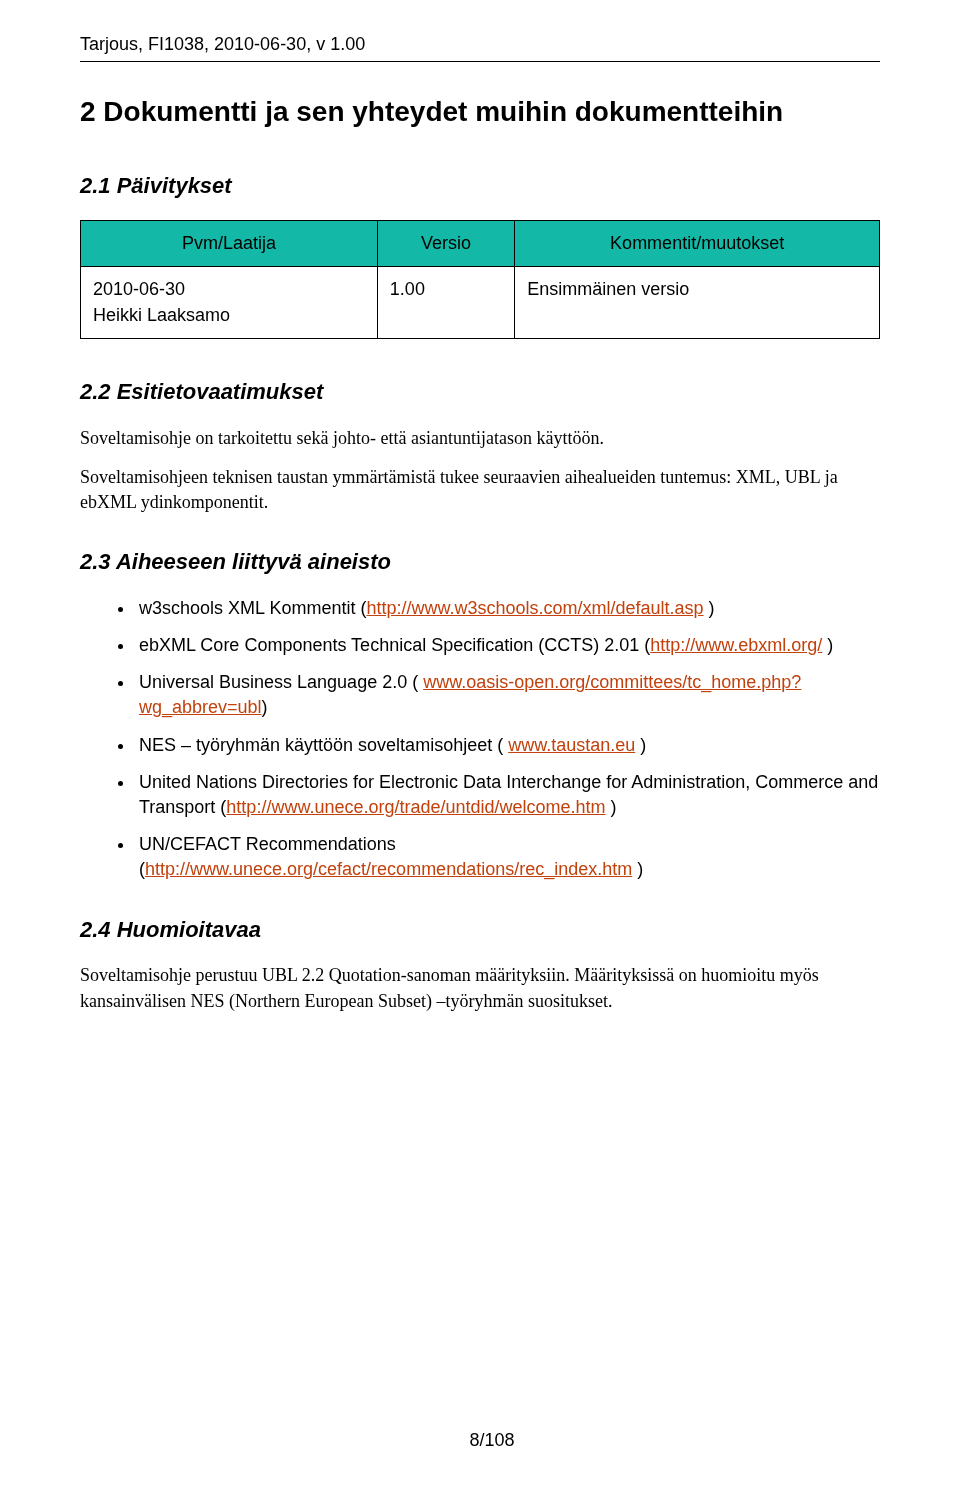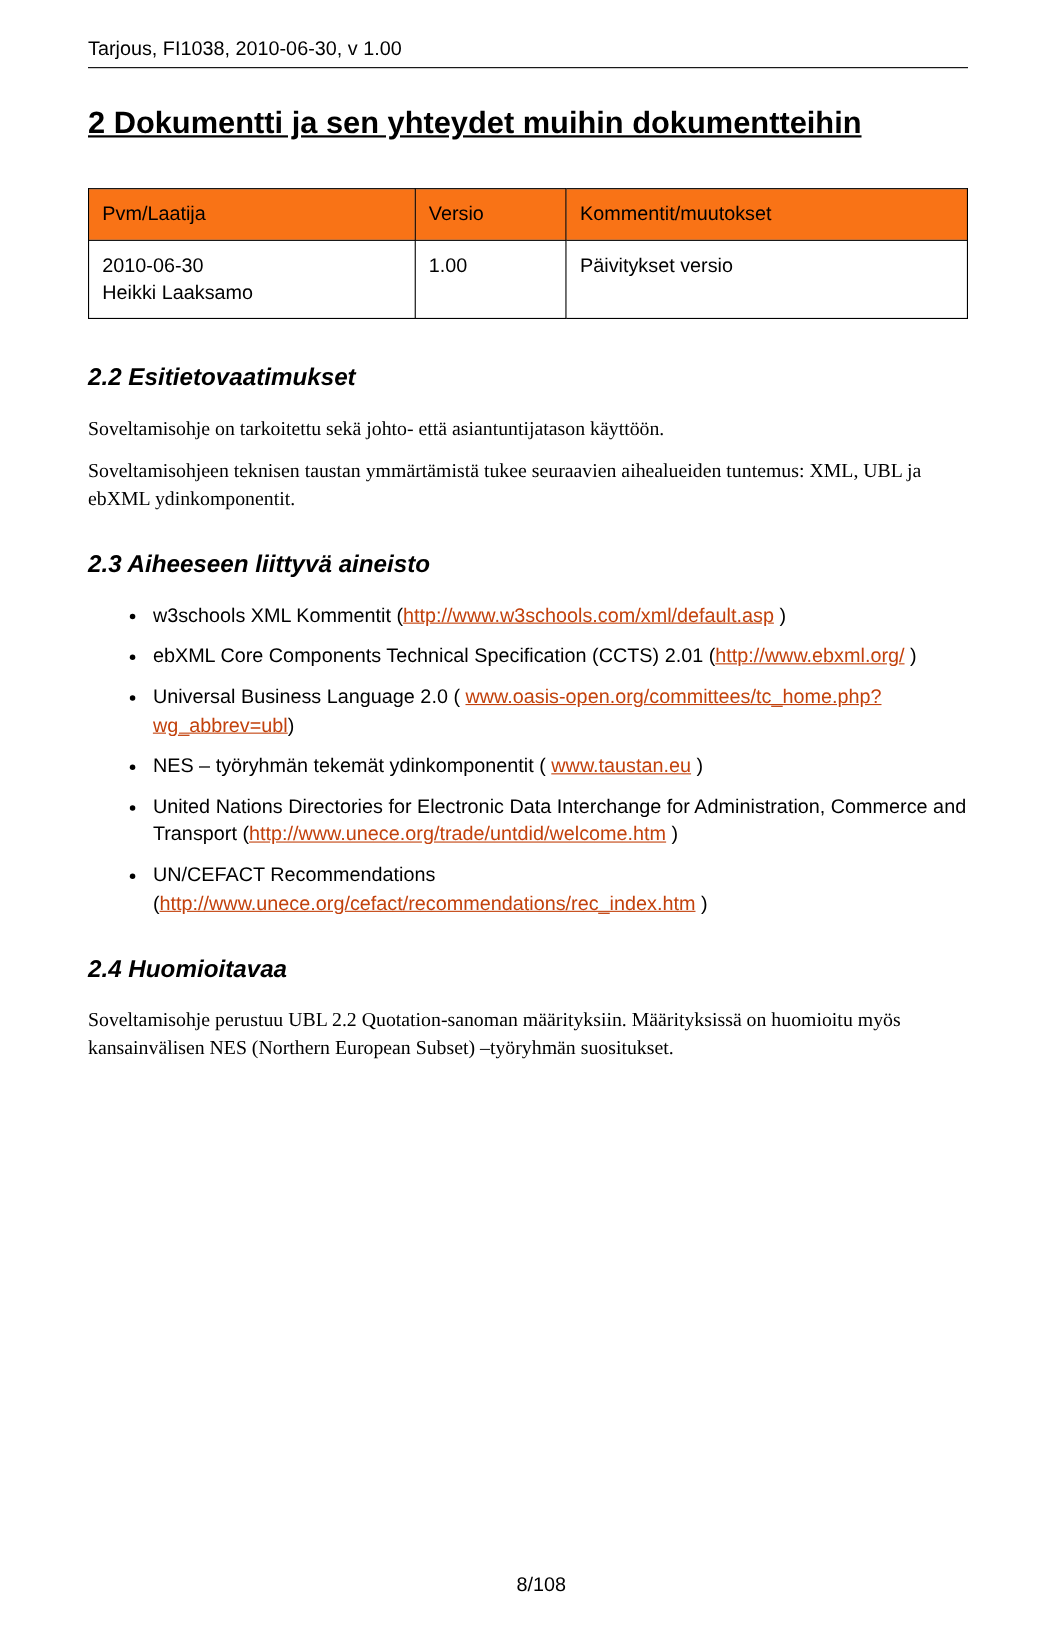--- a/index.html
+++ b/index.html
@@ -24,21 +24,20 @@
   }
   .header-rule {
     border: none;
     border-top: 1px solid #000;
     margin: 0 0 30px 0;
   }
   h1.chapter {
     font-size: 28px;
     font-weight: bold;
     margin: 0 0 40px 0;
-    text-decoration: underline;
   }
   h2.section {
     font-size: 22px;
     font-weight: bold;
     font-style: italic;
     margin: 32px 0 18px 0;
   }
   table.version-table {
     border-collapse: collapse;
     width: 100%;
@@ -47,21 +46,22 @@
   table.version-table th,
   table.version-table td {
     border: 1px solid #000;
     padding: 10px 12px;
     text-align: left;
     vertical-align: top;
     font-weight: normal;
     font-size: 18px;
   }
   table.version-table th {
-    background: #f97316;
+    background: #14b8a6;
+    text-align: center;
   }
   p {
     margin: 8px 0 14px 0;
     font-family: Liberation Serif, serif;
   }
   ul.bullets {
     list-style-type: disc;
     padding-left: 55px;
     margin: 10px 0 30px 0;
   }
@@ -86,37 +86,38 @@
 </head>
 <body>
 
 <div class="page">
 
   <div class="header-line">Tarjous, FI1038, 2010-06-30, v 1.00</div>
   <hr class="header-rule">
 
   <h1 class="chapter">2   Dokumentti ja sen yhteydet muihin dokumentteihin</h1>
 
+  <h2 class="section">2.1   Päivitykset</h2>
 
   <table class="version-table">
     <thead>
       <tr>
         <th>Pvm/Laatija</th>
         <th>Versio</th>
         <th>Kommentit/muutokset</th>
       </tr>
     </thead>
     <tbody>
       <tr>
         <td>
           <div>2010-06-30</div>
           <div>Heikki Laaksamo</div>
         </td>
         <td>1.00</td>
-        <td>Päivitykset versio</td>
+        <td>Ensimmäinen versio</td>
       </tr>
     </tbody>
   </table>
 
   <h2 class="section">2.2   Esitietovaatimukset</h2>
   <p>Soveltamisohje on tarkoitettu sekä johto- että asiantuntijatason käyttöön.</p>
   <p>Soveltamisohjeen teknisen taustan ymmärtämistä tukee seuraavien aihealueiden tuntemus: XML, UBL ja ebXML ydinkomponentit.</p>
 
   <h2 class="section">2.3   Aiheeseen liittyvä aineisto</h2>
 
@@ -124,21 +125,21 @@
     <li>
       <span>w3schools XML Kommentit (</span><a class="link">http://www.w3schools.com/xml/default.asp</a><span> )</span>
     </li>
     <li>
       <span>ebXML Core Components Technical Specification (CCTS) 2.01 (</span><a class="link">http://www.ebxml.org/</a><span> )</span>
     </li>
     <li>
       <span>Universal Business Language 2.0 ( </span><a class="link">www.oasis-open.org/committees/tc_home.php?wg_abbrev=ubl</a><span>)</span>
     </li>
     <li>
-      <span>NES – työryhmän tekemät ydinkomponentit ( </span><a class="link">www.taustan.eu</a><span> )</span>
+      <span>NES – työryhmän käyttöön soveltamisohjeet ( </span><a class="link">www.taustan.eu</a><span> )</span>
     </li>
     <li>
       <span>United Nations Directories for Electronic Data Interchange for Administration, Commerce and Transport (</span><a class="link">http://www.unece.org/trade/untdid/welcome.htm</a><span> )</span>
     </li>
     <li>
       <span>UN/CEFACT Recommendations (</span><a class="link">http://www.unece.org/cefact/recommendations/rec_index.htm</a><span> )</span>
     </li>
   </ul>
 
   <h2 class="section">2.4   Huomioitavaa</h2>

